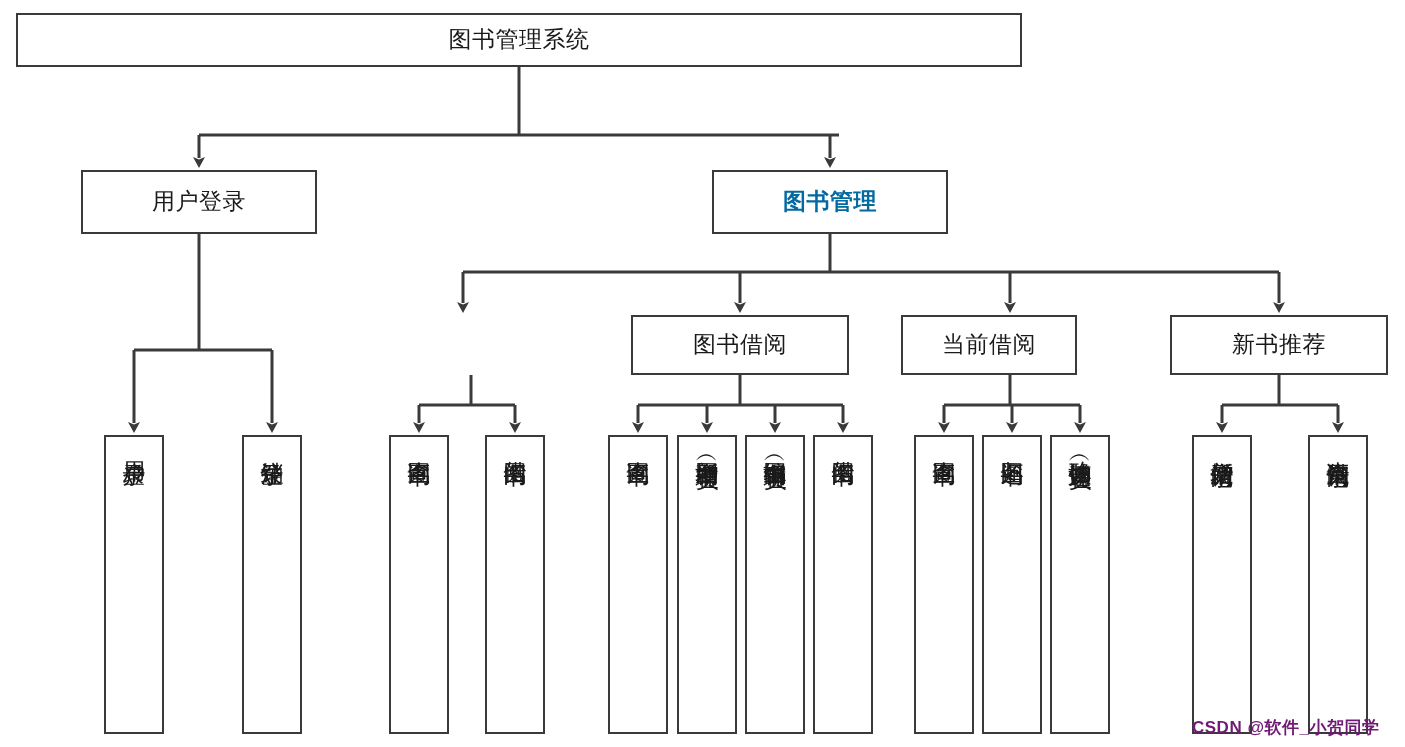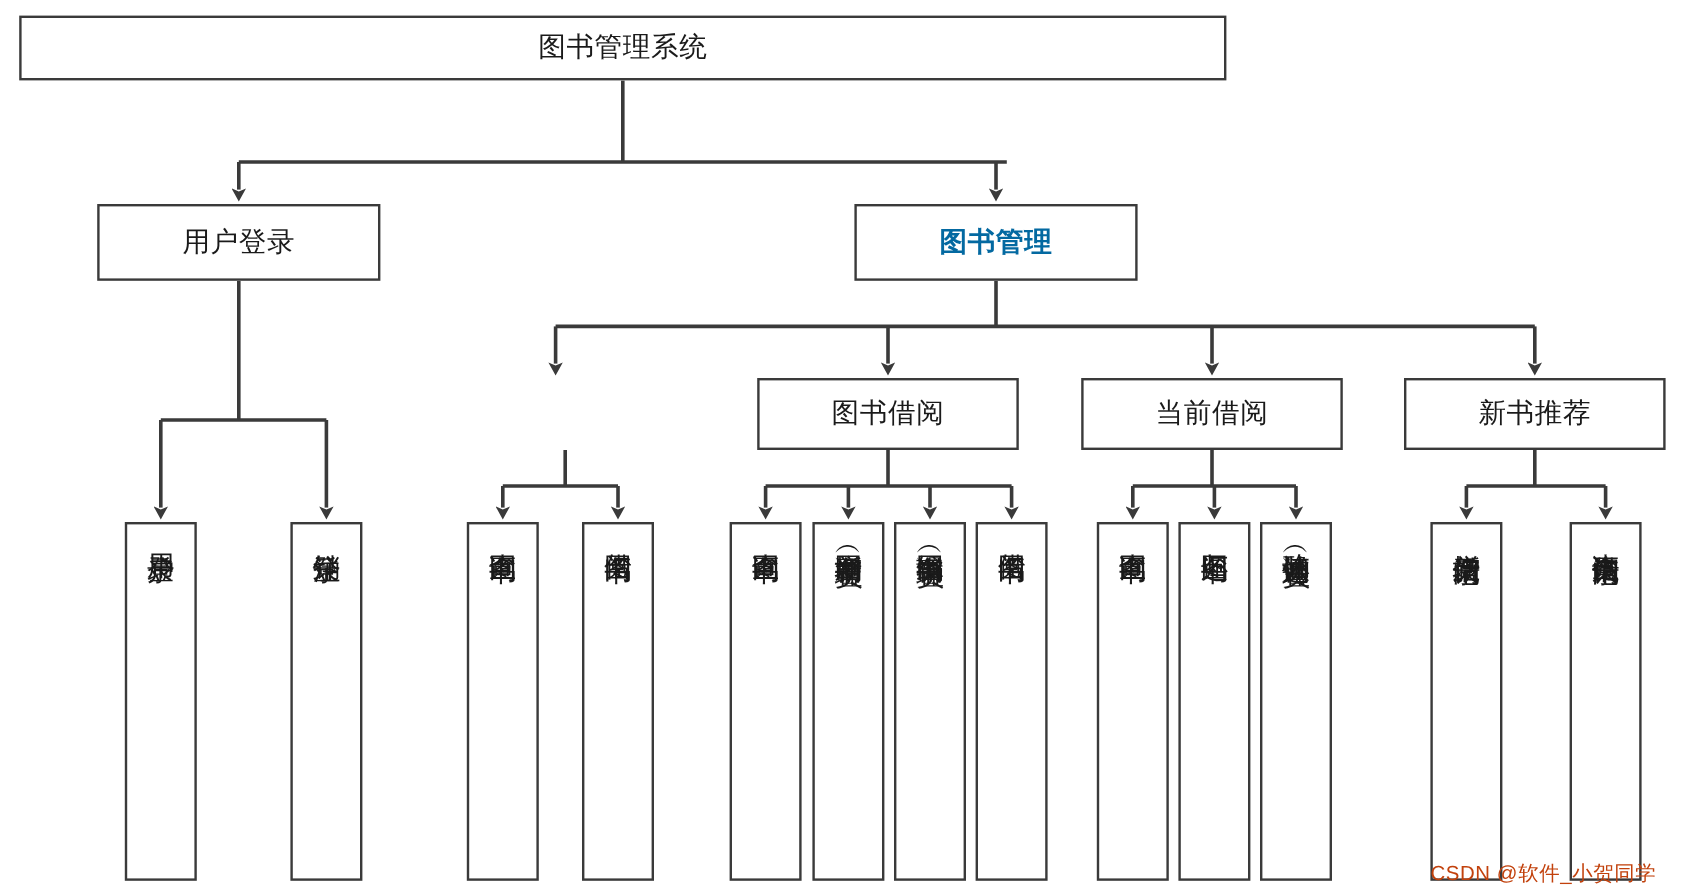--- a/index.html
+++ b/index.html
@@ -117,21 +117,21 @@
       <path d="M1338,405 L1338,423" marker-end="url(#arrow)"></path>
     </g>
   </svg>
 
   <div class="node-box horizontal" style="left: 16px; top: 13px; width: 1006px; height: 54px; border-color: rgb(58, 58, 58); background: rgb(255, 255, 255); color: rgb(26, 26, 26);">图书管理系统</div>
 
   <div class="node-box horizontal" style="left: 81px; top: 170px; width: 236px; height: 64px; border-color: rgb(58, 58, 58); background: rgb(255, 255, 255); color: rgb(26, 26, 26);">用户登录</div>
   <div class="node-box horizontal" style="left: 712px; top: 170px; width: 236px; height: 64px; border-color: rgb(58, 58, 58); background: rgb(255, 255, 255); color: #0369a1; font-weight: bold;">图书管理</div>
 
   <div class="node-box horizontal" style="left: 631px; top: 315px; width: 218px; height: 60px; border-color: rgb(58, 58, 58); background: rgb(255, 255, 255); color: rgb(26, 26, 26);">图书借阅</div>
-  <div class="node-box horizontal" style="left: 901px; top: 315px; width: 218px; height: 60px; border-color: rgb(58, 58, 58); background: rgb(255, 255, 255); color: rgb(26, 26, 26);">当前借阅</div>
+  <div class="node-box horizontal" style="left: 901px; top: 315px; width: 176px; height: 60px; border-color: rgb(58, 58, 58); background: rgb(255, 255, 255); color: rgb(26, 26, 26);">当前借阅</div>
   <div class="node-box horizontal" style="left: 1170px; top: 315px; width: 218px; height: 60px; border-color: rgb(58, 58, 58); background: rgb(255, 255, 255); color: rgb(26, 26, 26);">新书推荐</div>
 
   <div class="node-box vertical" style="left: 104px; top: 435px; width: 60px; height: 299px; border-color: rgb(58, 58, 58); background: rgb(255, 255, 255); color: rgb(26, 26, 26);">
     <span class="vlabel">用户登录</span>
   </div>
   <div class="node-box vertical" style="left: 242px; top: 435px; width: 60px; height: 299px; border-color: rgb(58, 58, 58); background: rgb(255, 255, 255); color: rgb(26, 26, 26);">
     <span class="vlabel">注销登录</span>
   </div>
   <div class="node-box vertical" style="left: 389px; top: 435px; width: 60px; height: 299px; border-color: rgb(58, 58, 58); background: rgb(255, 255, 255); color: rgb(26, 26, 26);">
     <span class="vlabel">查询图书</span>
@@ -160,14 +160,14 @@
   <div class="node-box vertical" style="left: 1050px; top: 435px; width: 60px; height: 299px; border-color: rgb(58, 58, 58); background: rgb(255, 255, 255); color: rgb(26, 26, 26);">
     <span class="vlabel">确认归还（管理员）</span>
   </div>
   <div class="node-box vertical" style="left: 1192px; top: 435px; width: 60px; height: 299px; border-color: rgb(58, 58, 58); background: rgb(255, 255, 255); color: rgb(26, 26, 26);">
     <span class="vlabel">新增借阅记录</span>
   </div>
   <div class="node-box vertical" style="left: 1308px; top: 435px; width: 60px; height: 299px; border-color: rgb(58, 58, 58); background: rgb(255, 255, 255); color: rgb(26, 26, 26);">
     <span class="vlabel">查询借阅记录</span>
   </div>
 
-  <div class="watermark" style="left: 1192px; top: 716px; color: #c2410c;">CSDN @软件_小贺同学</div>
+  <div class="watermark" style="left: 1192px; top: 716px; color: #701a75; font-weight: bold;">CSDN @软件_小贺同学</div>
 </div>
 
 </body></html>

